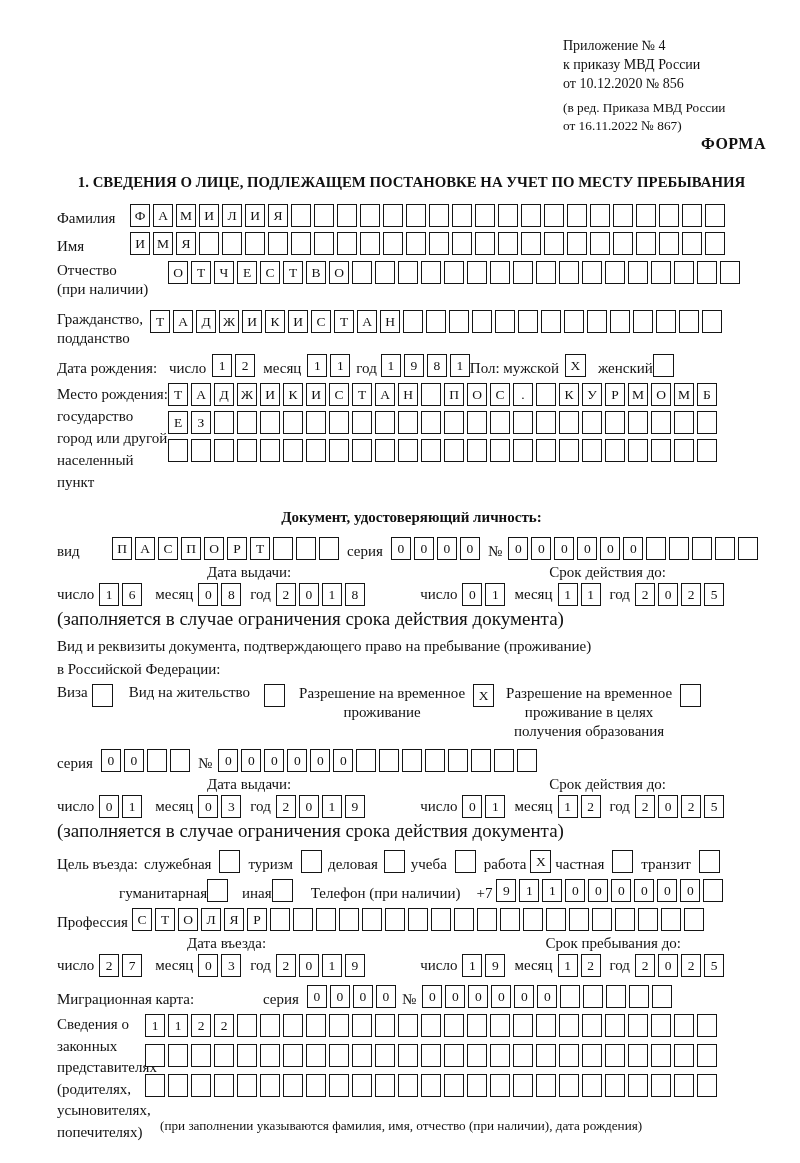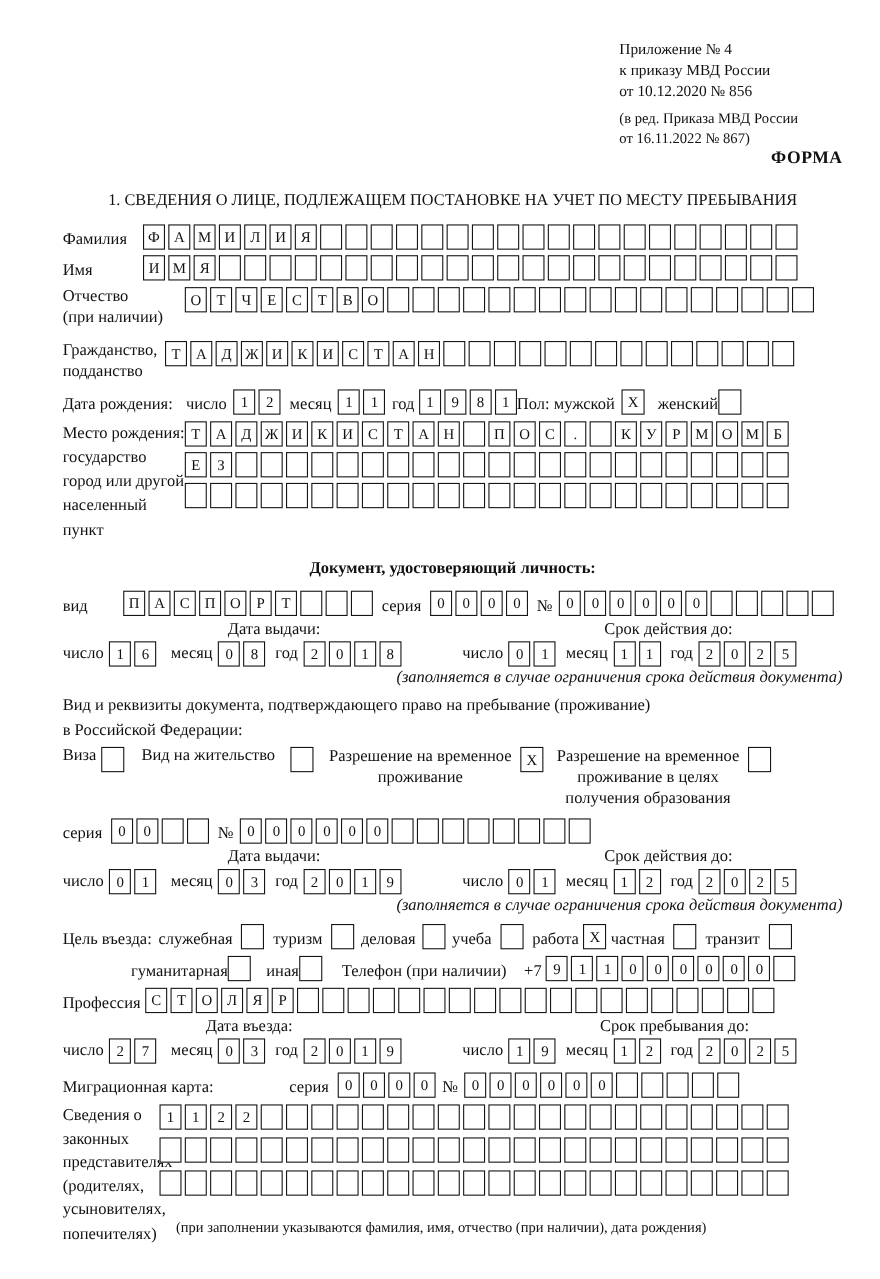--- a/index.html
+++ b/index.html
@@ -4,35 +4,35 @@
 <style>
   html,body{margin:0;padding:0;background:#fff;}
   .page{width:800px;height:1163px;box-sizing:border-box;padding:36px 34px 0 57px;
     font-family:"Liberation Serif","DejaVu Serif",serif;color:#111;font-size:15px;
     position:relative;overflow:hidden;background:#fff;}
   .note{margin-left:506px;font-size:14px;line-height:19px;}
   .note .sub{font-size:13.3px;margin-top:6px;line-height:18px;}
   .form-label{text-align:right;font-weight:bold;font-size:16px;letter-spacing:.5px;}
   .title{text-align:center;font-weight:bold;font-size:15.5px;margin-top:12px;line-height:22px;}
   .blank{display:inline-block;width:76px;border-bottom:2px solid #222;height:14px;margin-left:8px;}
-  .sec-head{font-weight:normal;margin-top:21px;font-size:14.8px;text-align:center;}
+  .sec-head{font-weight:bold;margin-top:21px;font-size:14.8px;text-align:center;}
   .row{display:flex;align-items:flex-end;margin-top:5px;}
   .top{align-items:flex-start;}
   .cells{display:flex;gap:3px;flex:none;}
   .cell{width:18px;height:21px;border:1.6px solid #151515;display:inline-flex;align-items:center;
     justify-content:center;font-size:13.5px;flex:none;background:#fff;}
   .chk{width:19px;height:21px;border:1.6px solid #151515;display:inline-flex;align-items:center;
     justify-content:center;font-size:13.5px;flex:none;background:#fff;}
   .lbl{flex:none;}
   .two{line-height:19px;}
   .center-bold{text-align:center;font-weight:bold;margin-top:16px;font-size:15px;}
   .dheads{display:flex;justify-content:space-between;margin-top:4px;}
   .dg{display:flex;align-items:center;gap:5px;}
   .dg2{margin-left:auto;margin-right:42px;}
-  .note-right{text-align:right;font-size:15px;margin-top:2px;font-style:italic;}
+  .note-right{text-align:left;font-size:19px;margin-top:2px;}
   .colstack{display:flex;flex-direction:column;gap:5px;}
   .ml4{margin-left:4px}.ml6{margin-left:6px}.ml8{margin-left:8px}.ml10{margin-left:0}
   .ml12{margin-left:12px}.ml14{margin-left:14px}.ml16{margin-left:16px}.ml20{margin-left:18px}
   .mt8{margin-top:8px}.mt6{margin-top:6px}.mt3{margin-top:11px}
   .cc{text-align:center;line-height:19px;}
 </style>
 </head>
 <body>
 
 <div class="page">

